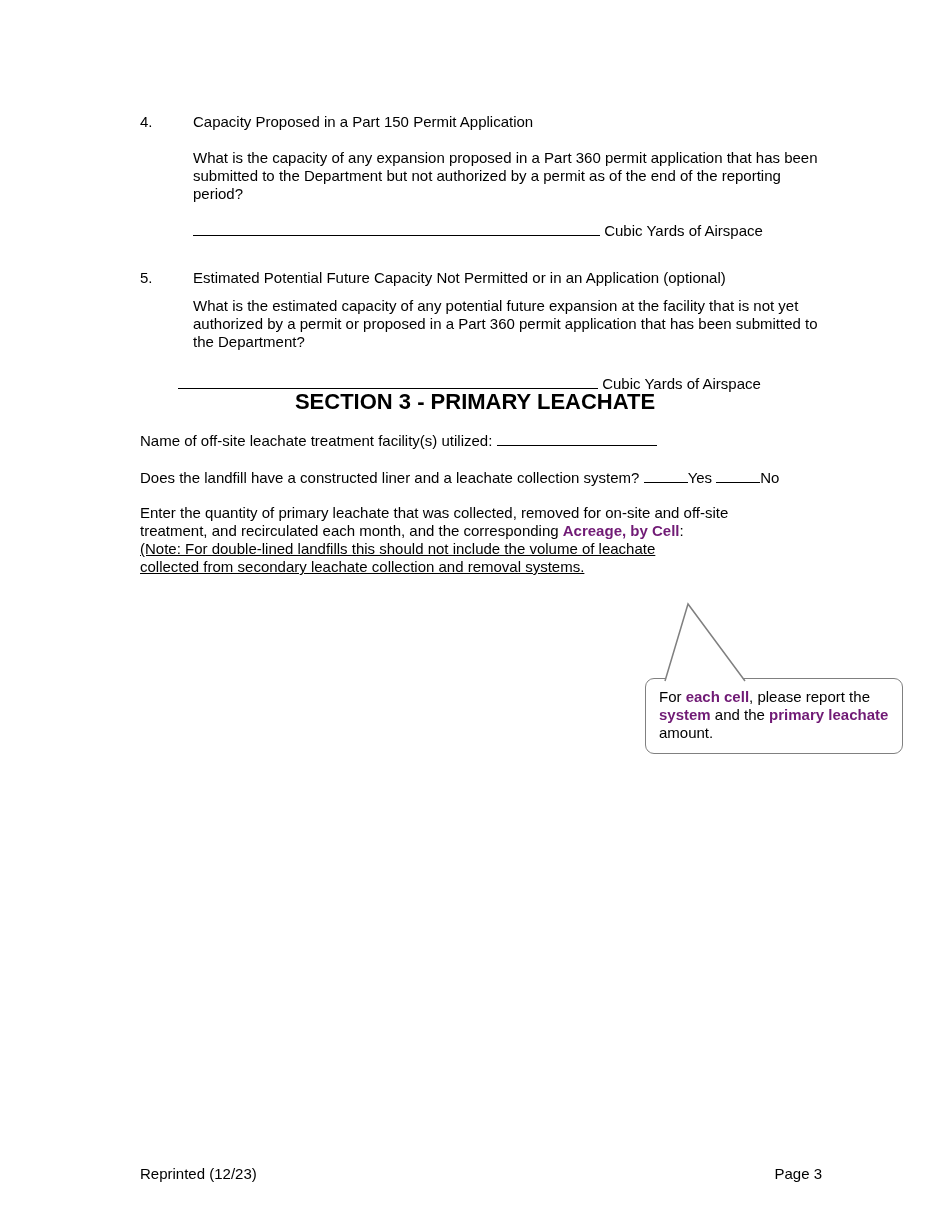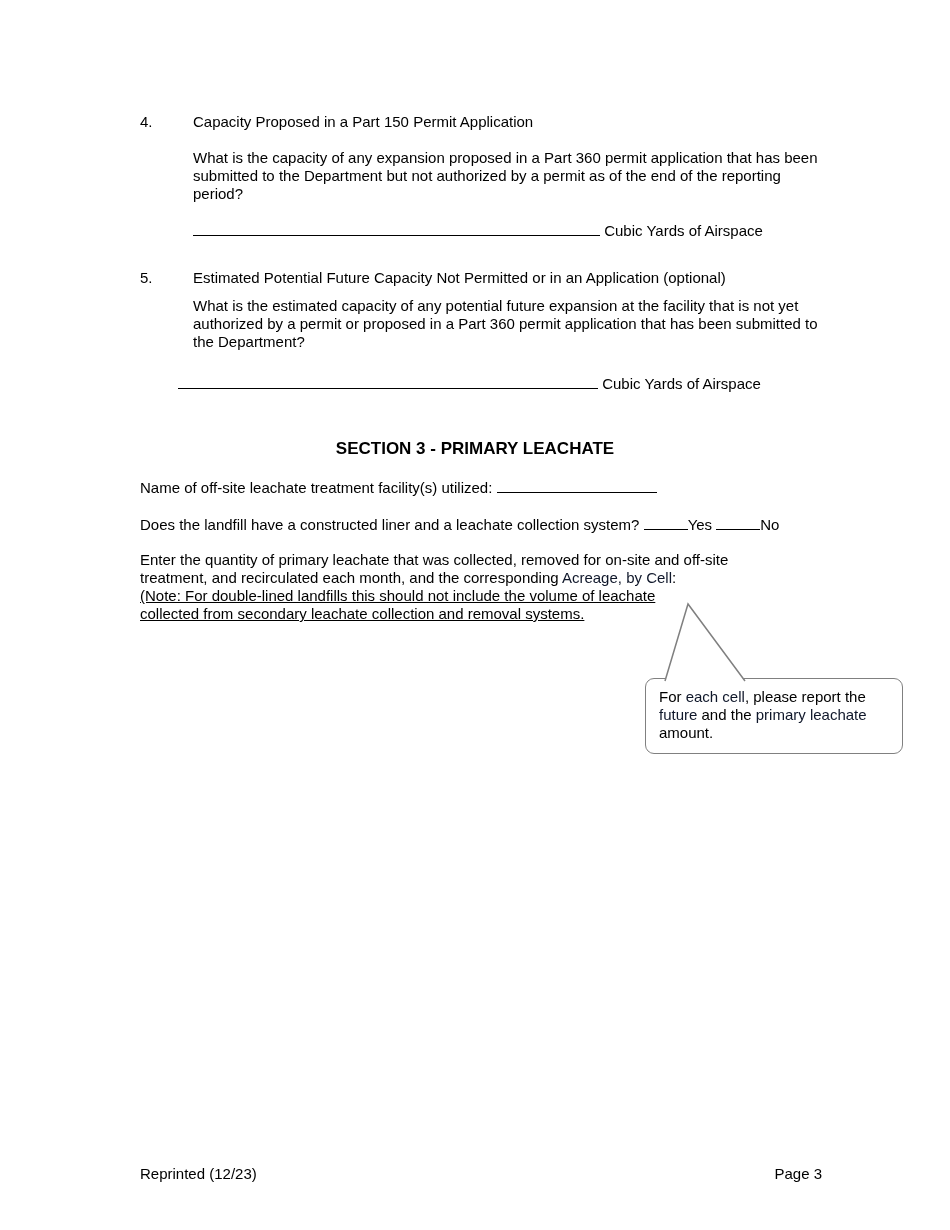--- a/index.html
+++ b/index.html
@@ -29,30 +29,29 @@
     display: inline-block;
     height: 14px;
     border-bottom: 1px solid #000;
     vertical-align: baseline;
   }
   .blank-long { width: 407px; }
   .blank-long2 { width: 420px; }
   .blank-mid { width: 160px; }
   .blank-small { width: 44px; }
   .section-heading {
-    margin-top: 47px;
     text-align: center;
     font-weight: bold;
-    font-size: 17px;
+    font-size: 22px;
   }
   .facility-line { margin-top: 21px; }
   .liner-line { margin-top: 19px; white-space: nowrap; }
   .leachate-para { margin-top: 17px; width: 632px; }
   .note-line { width: 632px; text-decoration: underline; }
-  .blue { color: #0f172a; font-weight: normal; }
+  .blue { color: #701a75; font-weight: bold; }
   .callout { position: absolute; left: 645px; top: 601px; width: 280px; }
   .callout-tail { position: absolute; left: 8px; top: 0; z-index: 2; }
   .callout-box {
     position: relative;
     z-index: 1;
     margin-top: 77px;
     width: 258px;
     border: 1px solid #808080;
     border-radius: 9px;
     padding: 9px 12px 11px 13px;
@@ -114,20 +113,20 @@
     <p class="leachate-para"><span>Enter the quantity of primary leachate that was collected, removed for on-site and off-site treatment, and recirculated each month, and the corresponding </span><span class="blue">Acreage, by Cell</span><span>:</span></p>
     <div class="note-line">(Note: For double-lined landfills this should not include the volume of leachate</div>
     <div class="note-line">collected from secondary leachate collection and removal systems.</div>
 
   </div>
 
   <div class="callout">
     <svg class="callout-tail" width="110" height="81" viewBox="0 0 110 81">
       <path d="M12,80 L35,3 L92,80" fill="#ffffff" stroke="#808080" stroke-width="1.5"></path>
     </svg>
-    <div class="callout-box"><span>For </span><span class="blue">each cell</span><span>, please report the </span><span class="blue">future</span><span> and the </span><span class="blue">primary leachate</span><span> amount.</span></div>
+    <div class="callout-box"><span>For </span><span class="blue">each cell</span><span>, please report the </span><span class="blue">system</span><span> and the </span><span class="blue">primary leachate</span><span> amount.</span></div>
   </div>
 
   <div class="footer">
     <span>Reprinted (12/23)</span>
     <span>Page 3</span>
   </div>
 </div>
 
 </body></html>

